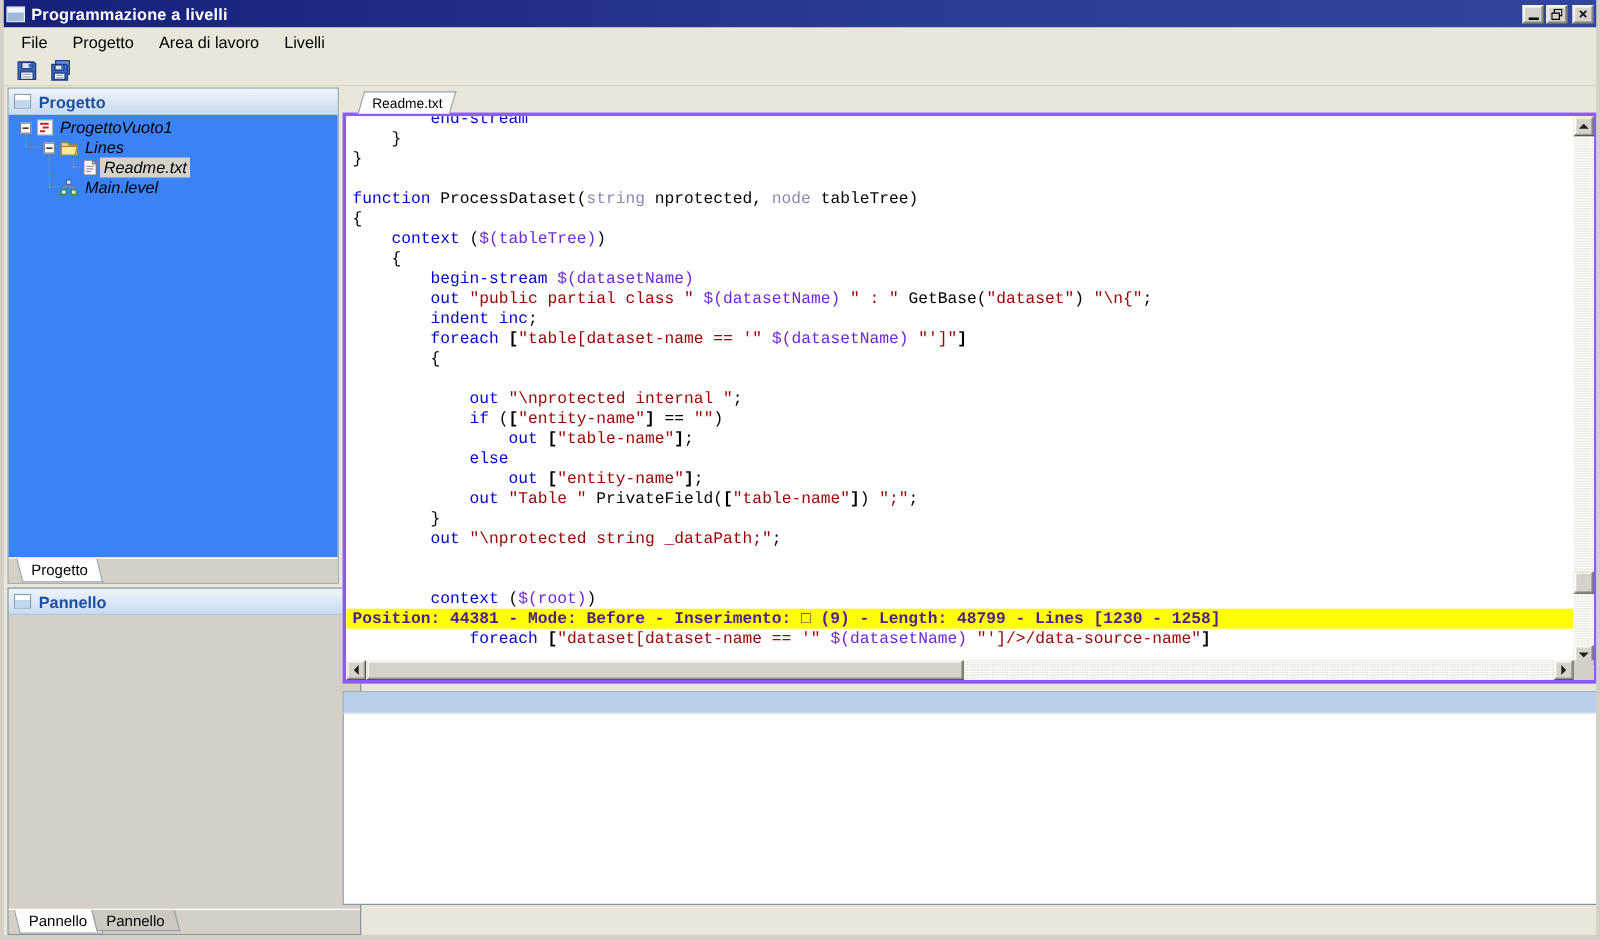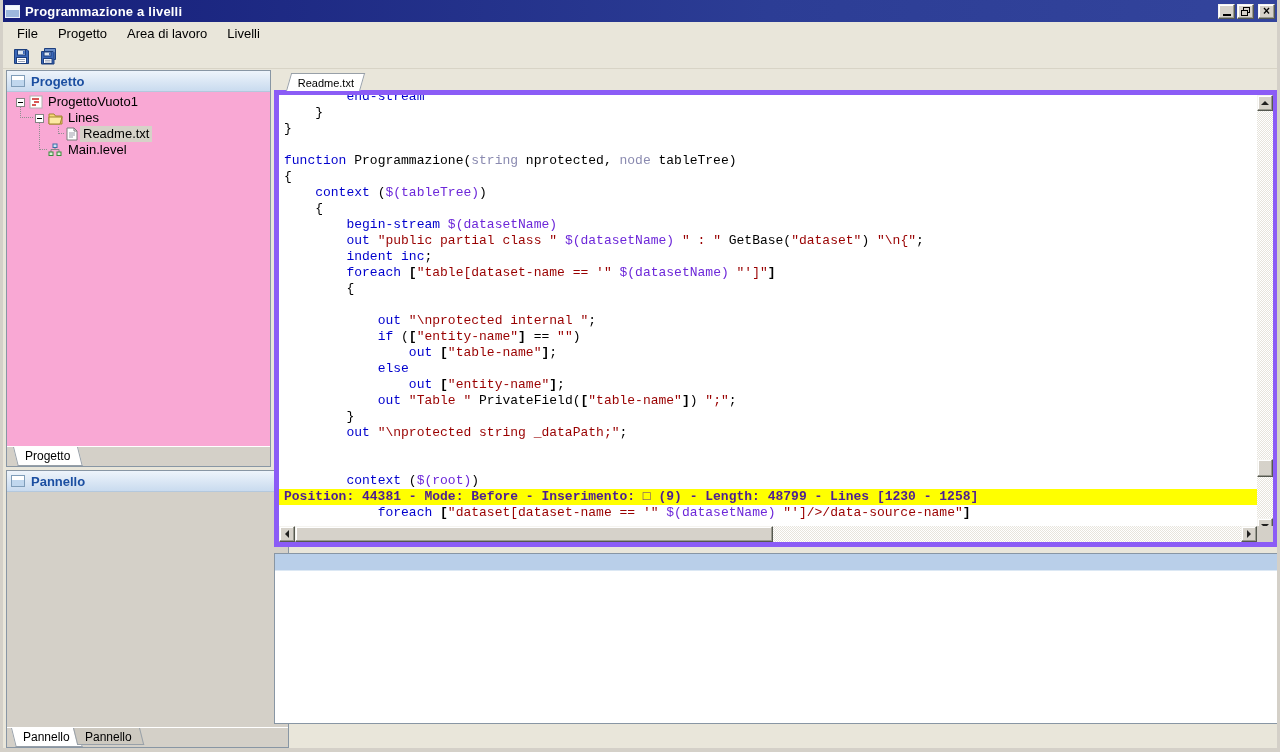--- a/index.html
+++ b/index.html
@@ -32,21 +32,21 @@
 
   
   .panel { position:absolute; border:1px solid #8896a4; background:#fff; }
   .phead { height:21px; background:linear-gradient(#eef4fb,#c9dbef);
            display:flex; align-items:center; gap:6px; padding-left:4px;
            border-bottom:1px solid #b4c8dd; }
   .phead .ptitle { color:#1c4fa1; font-weight:bold; font-size:13px; }
 
   
   .project-panel { left:3px; top:70px; width:265px; height:397px; }
-  .tree { position:absolute; left:0; top:21px; right:0; bottom:20px; background:#f9a8d4; font-size:13px; }
+  .tree { position:absolute; left:0; top:21px; right:0; bottom:20px; background:#3b82f6; font-size:13px;font-style:italic; }
   .trow { position:absolute; height:16px; line-height:16px; display:flex; align-items:center; }
   .tlabel { padding:0 3px; white-space:nowrap; }
   .tlabel.sel { background:#d6d2c8; }
   .expander { position:absolute; width:9px; height:9px; background:#fff; border:1px solid #848484; }
   .expander::after { content:""; position:absolute; left:1px; top:3px; width:5px; height:1px; background:#000; }
   .dotl { position:absolute; border-left:1px dotted #909090; border-bottom:1px dotted #909090; }
   .ticon { position:absolute; }
 
   .ptabstrip { position:absolute; left:0; bottom:0; right:0; height:20px; background:#d4d0c8;
                border-top:1px solid #fff; }
@@ -59,21 +59,21 @@
   .pannello-panel { left:3px; top:470px; width:283px; height:278px; background:#d4d0c8; }
   .pbody { position:absolute; left:0; top:21px; right:0; bottom:20px; background:#d4d0c8; }
 
   
   .edit-tab { position:absolute; left:283px; top:73px; height:18px; background:#fff;
               border:1px solid #98a0a8; border-bottom:none; transform:skewX(-16deg);
               transform-origin:100% 100%; z-index:5; font-size:11px; }
   .edit-tab > span { display:block; transform:skewX(16deg); padding:3px 8px 0 8px; white-space:nowrap; }
 
   .editor-wrap { position:absolute; left:271px; top:90px; width:1004px; height:457px;
-                 border:5px solid #8b5cf6; background:#fff; }
+                 border:3px solid #8b5cf6; background:#fff; }
   .code-scroll { position:absolute; left:0; top:0; right:16px; bottom:16px; overflow:hidden; background:#fff; }
   .codearea { position:absolute; top:-6px; left:5px; right:0;
               font-family:"Liberation Mono","DejaVu Sans Mono",monospace; font-size:13px; }
   .cl { height:16px; line-height:16px; white-space:pre; }
   .seg-k { color:#0000cd; }
   .seg-t { color:#8a8ab0; }
   .seg-s { color:#990000; }
   .seg-v { color:#6d28d9; }
   .seg-p { color:#000; }
   .seg-b { color:#000; font-weight:bold; }
@@ -241,21 +241,21 @@
   </div>
 
   <div class="editor-wrap">
     <div class="code-scroll">
       <div class="codearea">
         <div>
             <div class="cl"><span class="seg-p">        </span><span class="seg-k">end-stream</span></div>
             <div class="cl"><span class="seg-p">    }</span></div>
             <div class="cl"><span class="seg-p">}</span></div>
             <div class="cl">&nbsp;</div>
-            <div class="cl"><span class="seg-k">function</span><span class="seg-p"> Programmazione(</span><span class="seg-t">string</span><span class="seg-p"> nprotected, </span><span class="seg-t">node</span><span class="seg-p"> tableTree)</span></div>
+            <div class="cl"><span class="seg-k">function</span><span class="seg-p"> ProcessDataset(</span><span class="seg-t">string</span><span class="seg-p"> nprotected, </span><span class="seg-t">node</span><span class="seg-p"> tableTree)</span></div>
             <div class="cl"><span class="seg-p">{</span></div>
             <div class="cl"><span class="seg-p">    </span><span class="seg-k">context</span><span class="seg-p"> (</span><span class="seg-v">$(tableTree)</span><span class="seg-p">)</span></div>
             <div class="cl"><span class="seg-p">    {</span></div>
             <div class="cl"><span class="seg-p">        </span><span class="seg-k">begin-stream</span><span class="seg-p"> </span><span class="seg-v">$(datasetName)</span></div>
             <div class="cl"><span class="seg-p">        </span><span class="seg-k">out</span><span class="seg-p"> </span><span class="seg-s">"public partial class "</span><span class="seg-p"> </span><span class="seg-v">$(datasetName)</span><span class="seg-p"> </span><span class="seg-s">" : "</span><span class="seg-p"> GetBase(</span><span class="seg-s">"dataset"</span><span class="seg-p">) </span><span class="seg-s">"\n{"</span><span class="seg-p">;</span></div>
             <div class="cl"><span class="seg-p">        </span><span class="seg-k">indent</span><span class="seg-p"> </span><span class="seg-k">inc</span><span class="seg-p">;</span></div>
             <div class="cl"><span class="seg-p">        </span><span class="seg-k">foreach</span><span class="seg-p"> </span><span class="seg-b">[</span><span class="seg-s">"table[dataset-name == '"</span><span class="seg-p"> </span><span class="seg-v">$(datasetName)</span><span class="seg-p"> </span><span class="seg-s">"']"</span><span class="seg-b">]</span></div>
             <div class="cl"><span class="seg-p">        {</span></div>
             <div class="cl">&nbsp;</div>
             <div class="cl"><span class="seg-p">            </span><span class="seg-k">out</span><span class="seg-p"> </span><span class="seg-s">"\nprotected internal "</span><span class="seg-p">;</span></div>

